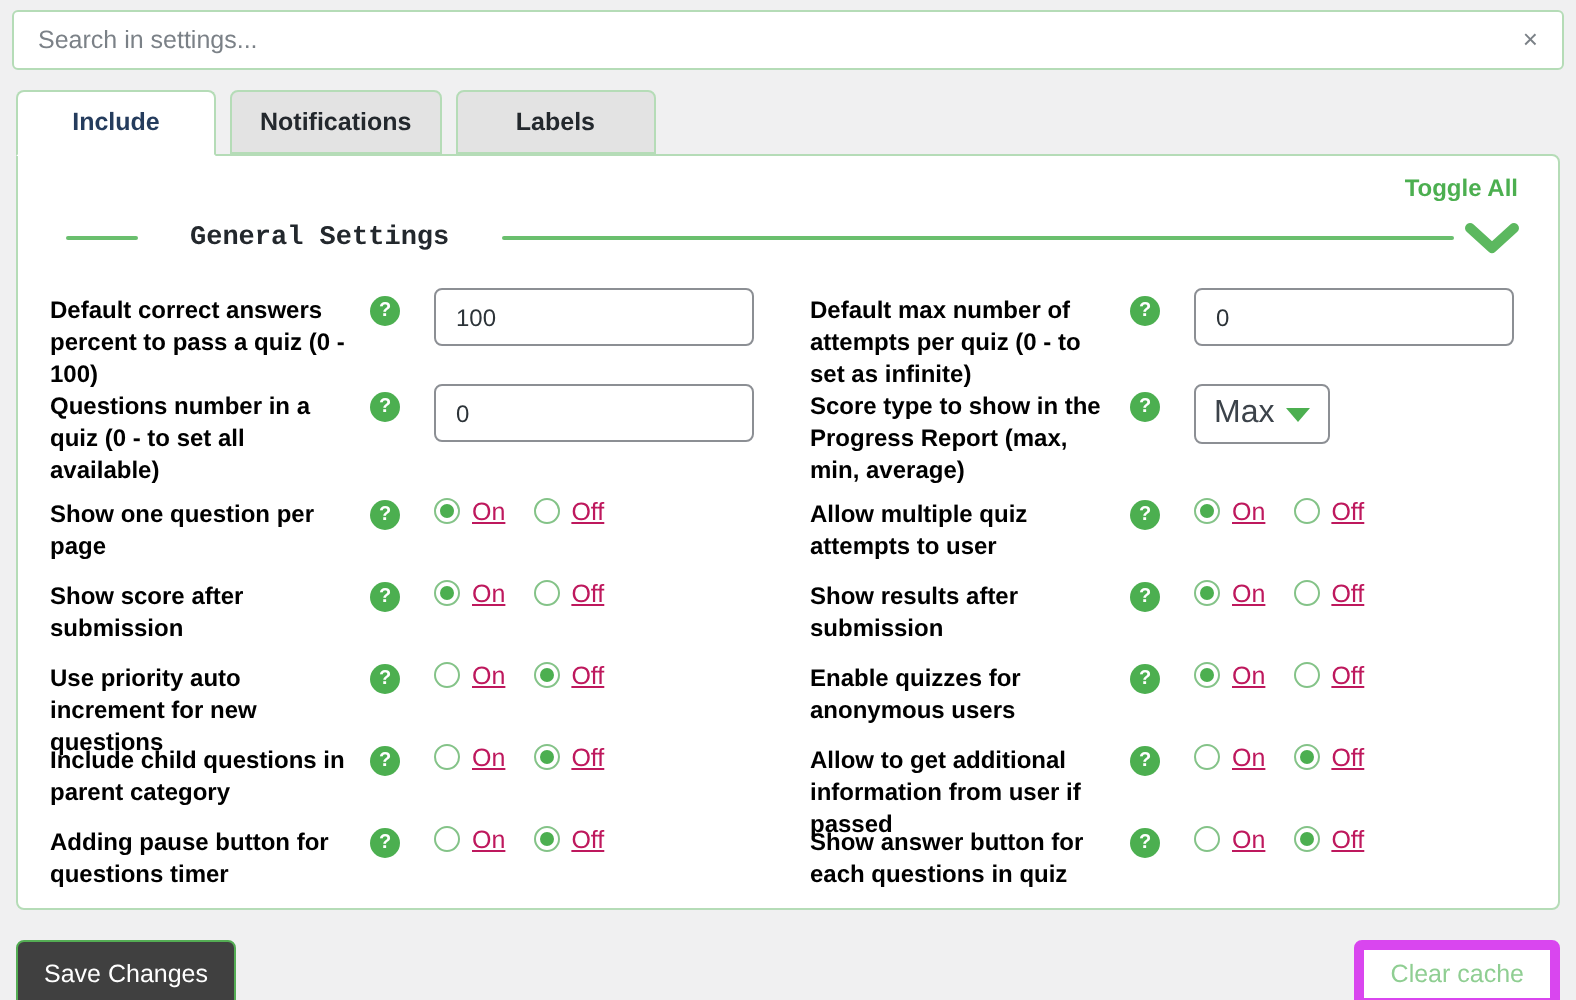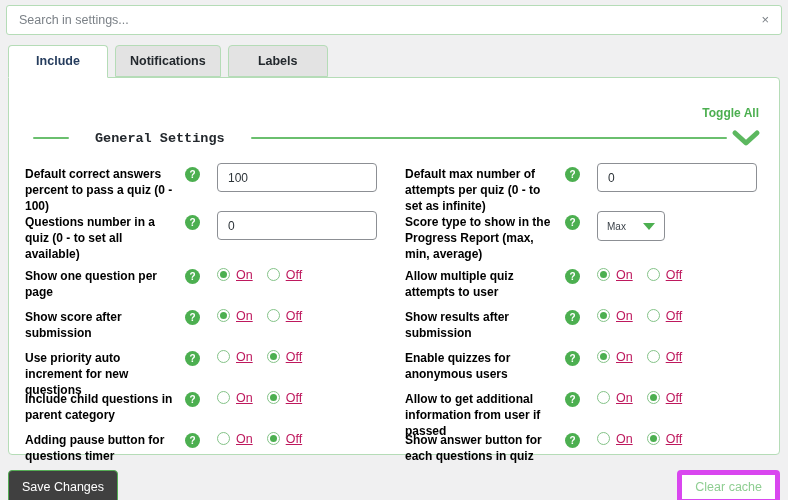--- a/index.html
+++ b/index.html
@@ -68,21 +68,21 @@
     margin-bottom: -1px;
     border-bottom: 1px solid #ffffff;
   }
 
   
   .panel {
     margin: 0 8px;
     background: #ffffff;
     border: 1px solid #b5dcb7;
     border-radius: 0 4px 4px 4px;
-    padding: 24px 18px 12px 16px;
+    padding: 5px 18px 12px 16px;
     height: 378px;
   }
   .toggle-all {
     text-align: right;
     font-size: 12px;
     font-weight: bold;
     color: #4caf50;
     cursor: pointer;
     padding: 4px 2px 2px 0;
   }
@@ -147,21 +147,21 @@
   }
   .select-box {
     width: 68px;
     height: 30px;
     border: 1px solid #8c8f94;
     border-radius: 4px;
     display: flex;
     align-items: center;
     justify-content: space-between;
     padding: 0 9px;
-    font-size: 10px;
+    font-size: 16px;
     color: #3c434a;
     cursor: pointer;
     margin-top: -3px;
     background: #ffffff;
   }
   .select-arrow {
     width: 0; height: 0;
     border-left: 6px solid transparent;
     border-right: 6px solid transparent;
     border-top: 7px solid #4caf50;

